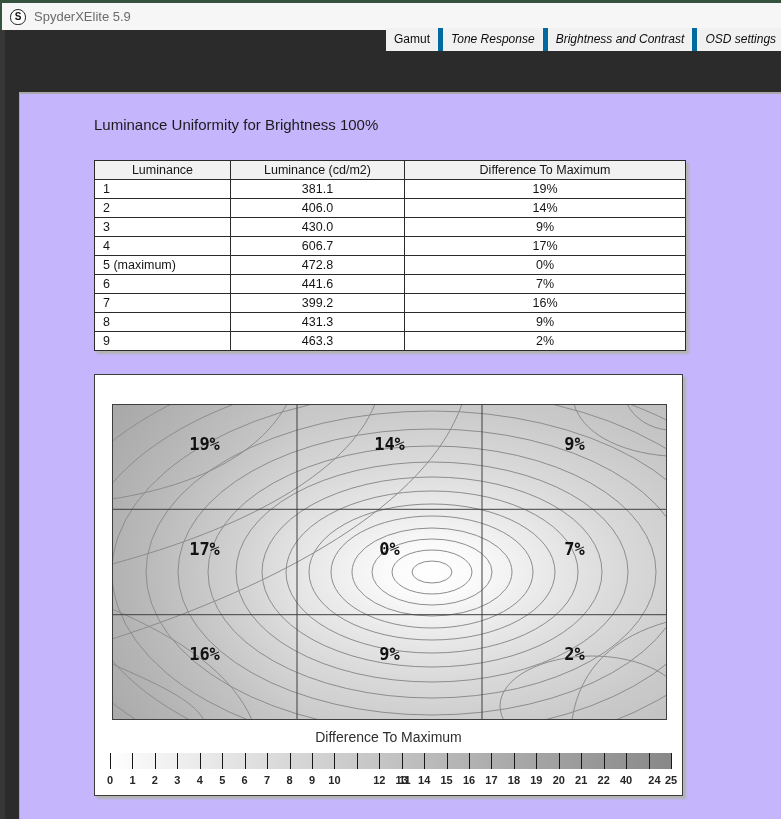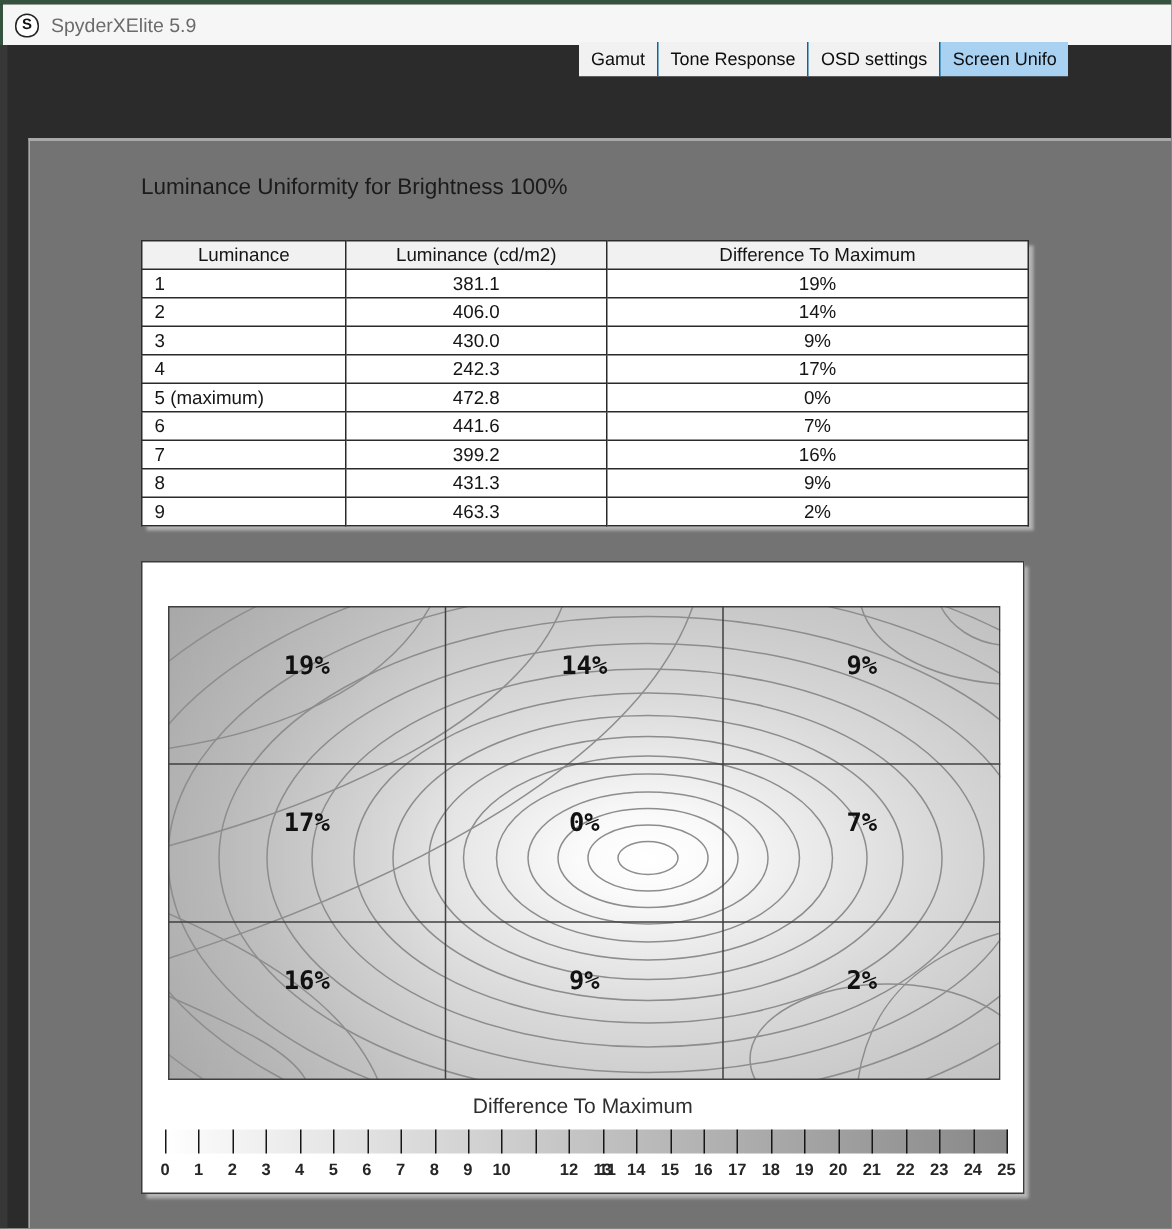--- a/index.html
+++ b/index.html
@@ -17,25 +17,25 @@
               display:flex; align-items:center; justify-content:center; font-size:10px; font-weight:bold; color:#111; background:#fff; }
   .app-title { margin-left:8px; font-size:13px; color:#6b6b6b; }
 
   
   .main-bg { position:absolute; left:0; top:30px; width:781px; height:789px; background:#2b2b2b; }
   .left-strip { position:absolute; left:0; top:30px; width:5px; height:789px; background:#373737; }
 
   
   .tab-bar { position:absolute; top:28px; left:366px; right:0; height:23px; display:flex; overflow:hidden;padding-left:20px; }
   .tab { background:#f1f1f1; color:#0d0d0d; font-size:12px; line-height:23px; padding:0 8px; white-space:nowrap; cursor:default; }
-  .tab + .tab { border-left:1px solid #0369a1; }
+  .tab + .tab { border-left:5px solid #0369a1;font-style:italic; }
   .tab.active { background:#a9d1f1; }
 
   
-  .panel { position:absolute; left:19px; top:92px; width:762px; height:727px; background:#737373;
+  .panel { position:absolute; left:19px; top:92px; width:762px; height:727px; background:#c4b5fd;
            border-top:2px solid #a9a9a9; border-left:1px solid #a9a9a9; }
 
   .page-heading { position:absolute; left:74px; top:22px; font-size:15px; color:#1b1b1b; }
 
   
   .data-table { position:absolute; left:74px; top:66px; width:591px; border-collapse:collapse; table-layout:fixed;
                 box-shadow:3px 3px 2px #b3b3b3; background:#fff; }
   .data-table th, .data-table td { border:1px solid #2b2b2b; height:19px; font-size:12.5px; color:#151515;
                 text-align:center; font-weight:normal; padding:0; }
   .data-table th { background:#f1f1f1; }
@@ -75,20 +75,21 @@
     <div class="app-icon">S</div>
     <div class="app-title">SpyderXElite 5.9</div>
   </div>
 
   <div class="main-bg"></div>
   <div class="left-strip"></div>
 
   <div class="tab-bar">
       <div class="tab">Gamut</div>
       <div class="tab">Tone Response</div>
+      <div class="tab">Brightness and Contrast</div>
       <div class="tab">OSD settings</div>
       <div class="tab active">Screen Unifo</div>
     </div>
 
   <div class="panel">
 
     <div class="page-heading">Luminance Uniformity for Brightness 100%</div>
 
     <table class="data-table">
       <colgroup>
@@ -114,21 +115,21 @@
             <td>406.0</td>
             <td>14%</td>
           </tr>
           <tr>
             <td class="q">3</td>
             <td>430.0</td>
             <td>9%</td>
           </tr>
           <tr>
             <td class="q">4</td>
-            <td>242.3</td>
+            <td>606.7</td>
             <td>17%</td>
           </tr>
           <tr>
             <td class="q">5 (maximum)</td>
             <td>472.8</td>
             <td>0%</td>
           </tr>
           <tr>
             <td class="q">6</td>
             <td>441.6</td>
@@ -269,20 +270,20 @@
           <div class="cb-num" style="left: 306.72px;">13</div>
           <div class="cb-num" style="left: 329.16px;">14</div>
           <div class="cb-num" style="left: 351.6px;">15</div>
           <div class="cb-num" style="left: 374.04px;">16</div>
           <div class="cb-num" style="left: 396.48px;">17</div>
           <div class="cb-num" style="left: 418.92px;">18</div>
           <div class="cb-num" style="left: 441.36px;">19</div>
           <div class="cb-num" style="left: 463.8px;">20</div>
           <div class="cb-num" style="left: 486.24px;">21</div>
           <div class="cb-num" style="left: 508.68px;">22</div>
-          <div class="cb-num" style="left: 531.12px;">23</div>
-          <div class="cb-num" style="left: 553.56px;">24</div>
+          <div class="cb-num" style="left: 531.12px;">40</div>
+          <div class="cb-num" style="left: 553.56px; text-align: right;">24</div>
           <div class="cb-num" style="left: 576px;">25</div>
         </div>
 
     </div>
   </div>
 </div>
 
 </body></html>

